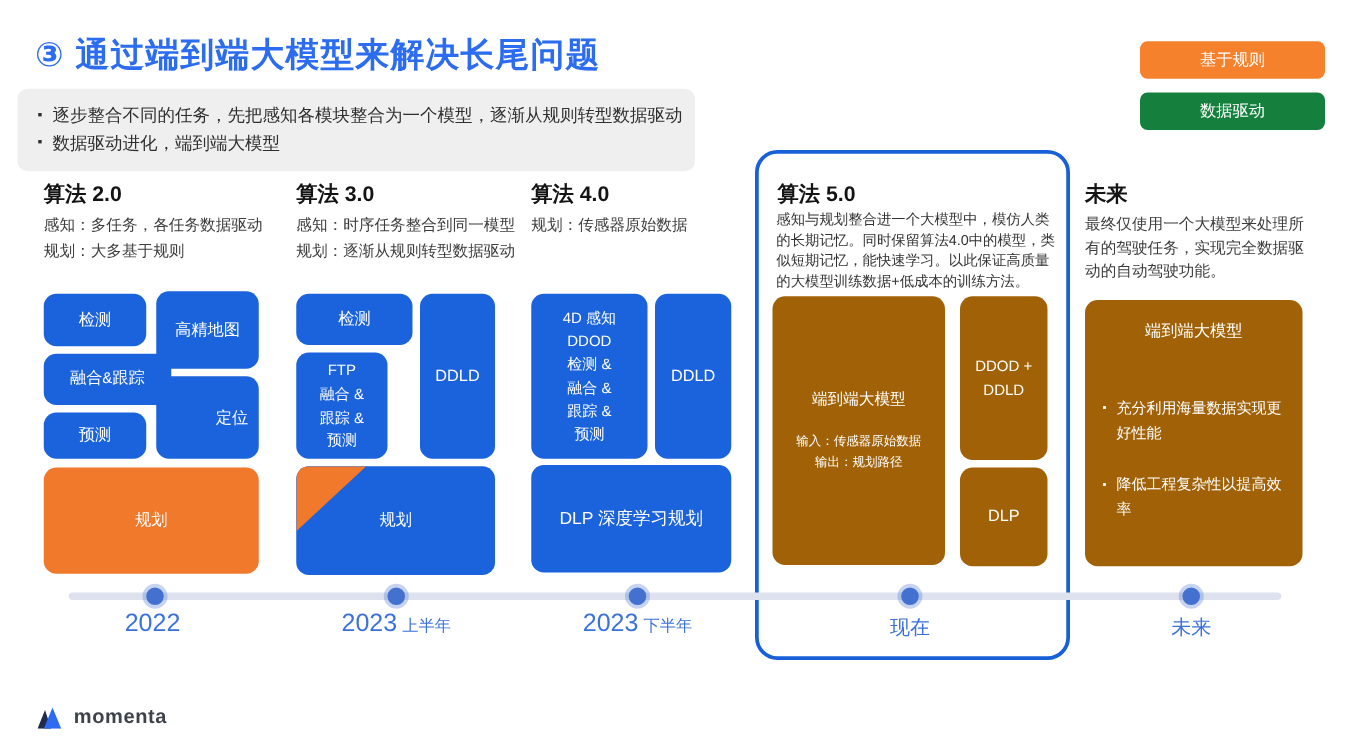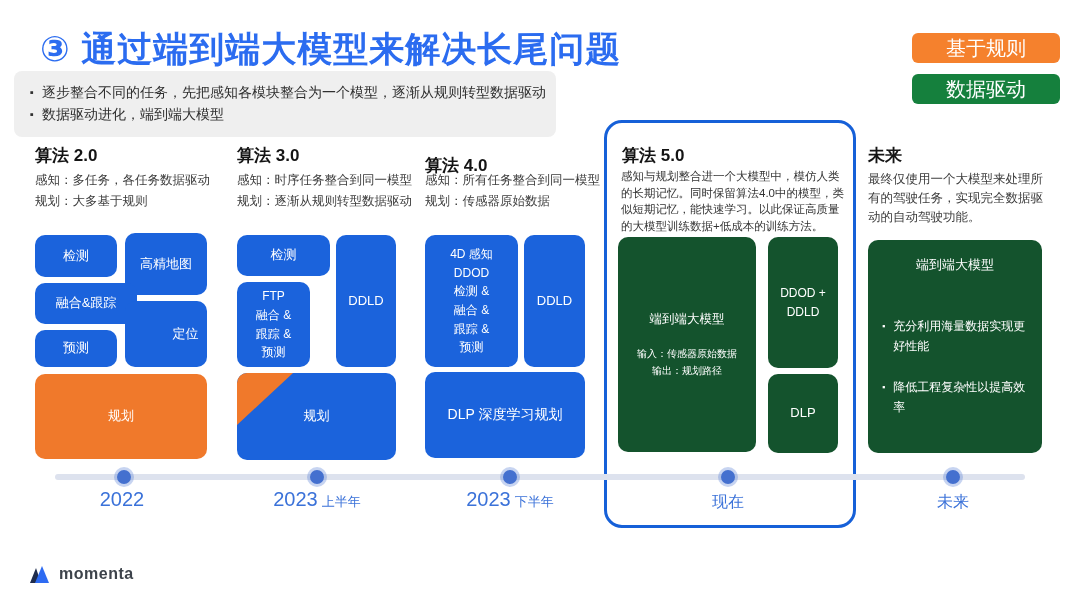--- a/index.html
+++ b/index.html
@@ -2,42 +2,42 @@
 <html><head>
 <meta charset="utf-8">
 <style>
   html,body{margin:0;padding:0;}
   body{
     width:1080px;height:597px;position:relative;overflow:hidden;
     background:#ffffff;font-family:"Liberation Sans","DejaVu Sans",sans-serif;
   }
   .abs{position:absolute;}
   
-  .title{left:28px;top:26px;font-size:35px;font-weight:bold;color:#2b6cf0;letter-spacing:1px;margin-left:12px;}
+  .title{left:28px;top:26px;font-size:27px;font-weight:bold;color:#2b6cf0;letter-spacing:1px;}
   
-  .legend-chip{width:148px;height:30px;border-radius:6px;color:#fff;font-size:20px;
+  .legend-chip{width:148px;height:30px;border-radius:6px;color:#fff;font-size:13px;
     display:flex;align-items:center;justify-content:center;}
   .legend-rule{left:912px;top:33px;background:#f5812d;}
   .legend-data{left:912px;top:74px;background:#15803d;}
   
   .intro{left:14px;top:71px;width:542px;height:66px;background:#efefef;border-radius:8px;
     box-sizing:border-box;padding:11px 16px;font-size:14px;color:#2f2f2f;}
   .intro-line{display:flex;gap:8px;line-height:1.55;white-space:nowrap;}
   .intro-line .bullet{font-size:11px;line-height:1.9;}
   
   .col-header{top:144px;font-size:17px;font-weight:bold;color:#141414;}
   .col-desc{top:170px;font-size:12.5px;color:#3d3d3d;line-height:1.7;white-space:nowrap;}
   .col-desc-p{font-size:11.5px;color:#333;line-height:1.45;white-space:normal;}
   
   .box{position:absolute;background:#1b63dc;border-radius:10px;color:#fff;
     display:flex;align-items:center;justify-content:center;text-align:center;
     font-size:13px;line-height:1.55;white-space:pre-line;box-sizing:border-box;}
   .box.sm{font-size:12px;}
   .box.orange{background:#f0792b;}
-  .box.bright{background:#14532d;justify-content:center;}
+  .box.bright{background:#a16207;justify-content:center;}
   .tri{position:absolute;left:0;top:0;width:56px;height:52px;background:#f0792b;
     clip-path:polygon(0 0,100% 0,0 100%);border-top-left-radius:10px;}
   .e2e-inner{display:flex;flex-direction:column;align-items:center;}
   .e2e-title{font-size:12.5px;margin-bottom:16px;}
   .e2e-io{font-size:10px;line-height:1.7;font-family:Liberation Serif, serif;}
   .future-inner{display:flex;flex-direction:column;align-items:center;width:100%;box-sizing:border-box;padding:0 14px;}
   .future-title{font-size:13px;margin-bottom:20px;}
   .future-list{text-align:left;font-size:12px;line-height:1.7;}
   .future-li{display:flex;gap:8px;}
   .future-li .bullet{font-size:9px;line-height:2.3;}
@@ -77,44 +77,43 @@
 
 <div class="abs hl-frame"></div>
 
 <div class="abs col-header" style="left:35px;">算法 2.0</div>
 <div class="abs col-desc" style="left:35px;">
   <div>感知：多任务，各任务数据驱动</div>
   <div>规划：大多基于规则</div>
 </div>
 <div class="box" style="left:35px;top:235px;width:82px;height:42px;">检测</div>
 <div class="box" style="left:125px;top:233px;width:82px;height:62px;">高精地图</div>
-<div class="box" style="left:35px;top:283px;width:102px;height:41px;">融合&amp;跟踪</div>
+<div class="box" style="left:35px;top:283px;width:102px;height:41px;font-family:Liberation Mono, monospace;">融合&amp;跟踪</div>
 <div class="box" style="left:125px;top:301px;width:82px;height:66px;padding-left:39px;">定位</div>
 <div class="box" style="left:35px;top:330px;width:82px;height:37px;">预测</div>
 <div class="box orange" style="left:35px;top:374px;width:172px;height:85px;">规划</div>
 
 <div class="abs col-header" style="left:237px;">算法 3.0</div>
 <div class="abs col-desc" style="left:237px;">
   <div>感知：时序任务整合到同一模型</div>
   <div>规划：逐渐从规则转型数据驱动</div>
 </div>
 <div class="box" style="left:237px;top:235px;width:93px;height:41px;">检测</div>
 <div class="box sm" style="left:237px;top:282px;width:73px;height:85px;">FTP
 融合 &amp;
 跟踪 &amp;
 预测</div>
 <div class="box" style="left:336px;top:235px;width:60px;height:132px;">DDLD</div>
 <div class="box" style="left:237px;top:373px;width:159px;height:87px;">
   <span class="tri"></span>
   <span>规划</span>
 </div>
 
-<div class="abs col-header" style="left:425px;margin-top:10px;">算法 4.0</div>
+<div class="abs col-header" style="left:425px;">算法 4.0</div>
 <div class="abs col-desc" style="left:425px;">
-  <div>感知：所有任务整合到同一模型</div>
   <div>规划：传感器原始数据</div>
 </div>
 <div class="box sm" style="left:425px;top:235px;width:93px;height:132px;">4D 感知
 DDOD
 检测 &amp;
 融合 &amp;
 跟踪 &amp;
 预测</div>
 <div class="box" style="left:524px;top:235px;width:61px;height:132px;">DDLD</div>
 <div class="box" style="left:425px;top:372px;width:160px;height:86px;font-size:14px;">DLP 深度学习规划</div>

